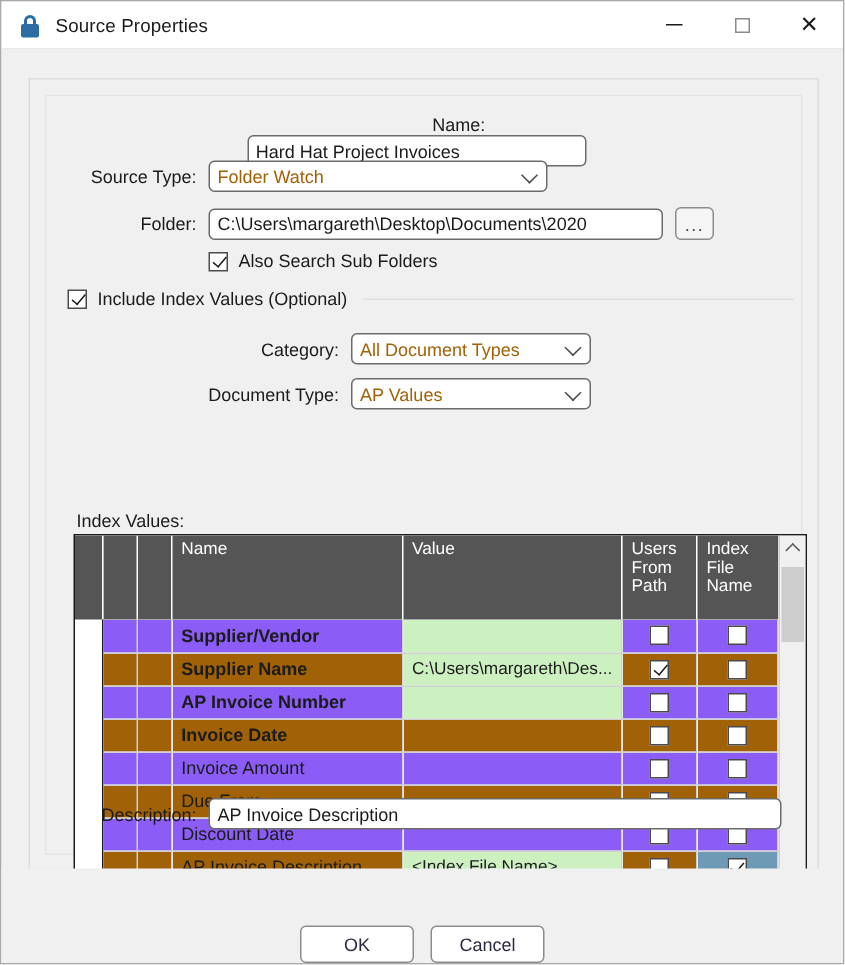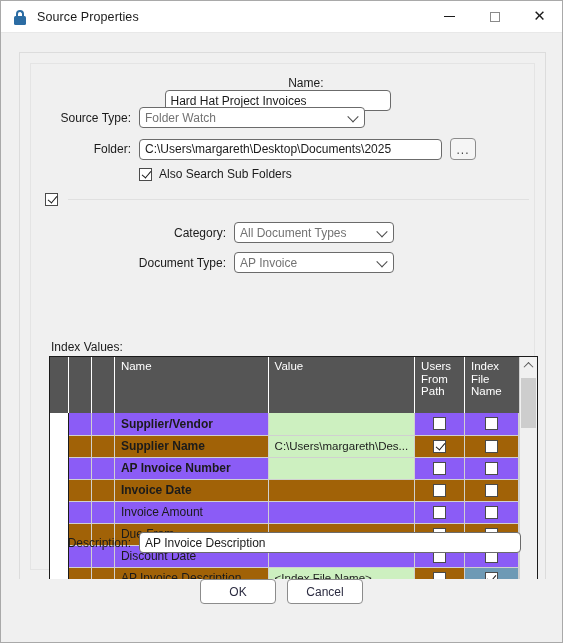--- a/index.html
+++ b/index.html
@@ -107,21 +107,21 @@
     padding: 0 5px;
     display: flex; align-items: center;
     height: 21px;
     white-space: nowrap; overflow: hidden;
   }
   .combo {
     box-sizing: border-box;
     border: 1px solid #6b6b6b;
     border-radius: 4px;
     background: #ffffff;
-    font-size: 12px; color: #737373;
+    font-size: 12px; color: #a16207;
     height: 21px;
     display: flex; align-items: center;
     padding: 0 5px;
     position: relative;
     white-space: nowrap; overflow: hidden; text-align: right;
   }
   .combo .chev {
     position: absolute; right: 7px; top: 50%;
     transform: translateY(-60%);
     width: 7px; height: 7px;
@@ -289,21 +289,21 @@
   }
 
   
   .desc-row { position: absolute; left: 14px; top: 468px; display: flex; align-items: center; }
 
   
   .footer {
     position: absolute;
     left: 0; right: 0; bottom: 0;
     height: 63px;
-    display: flex; align-items: flex-start; justify-content: center;
+    display: flex; align-items: flex-end; justify-content: center;
     gap: 11px;
     background: #f0f0f0;
   }
   .btn {
     width: 76px; height: 25px;
     box-sizing: border-box;
     border: 1px solid #8c8c8c;
     border-radius: 4px;
     background: #ffffff;
     font-size: 12px; color: #2b2b40;
@@ -347,48 +347,49 @@
         <div class="row" style="left:0px; top:43px; width:485px;">
           <div class="lbl" style="width:100px;">Source Type:</div>
           <div class="combo" style="width:226px; margin-left:8px;">
             <span>Folder Watch</span>
             <span class="chev"></span>
           </div>
         </div>
 
         <div class="row" style="left:0px; top:74px; width:485px;">
           <div class="lbl" style="width:100px;">Folder:</div>
-          <div class="tbox" style="width:303px; margin-left:8px;">C:\Users\margareth\Desktop\Documents\2025</div>
+          <div class="tbox" style="width:303px; margin-left:8px;">C:\Users\margareth\Desktop\Documents\2020</div>
           <div class="ellipsis-btn" style="margin-left:8px;">...</div>
         </div>
 
         <div class="row" style="left:108px; top:103px;">
           <div class="cbx checked"></div>
           <div class="cbx-label">Also Search Sub Folders</div>
         </div>
 
         <div class="groupbox" style="top:128px;">
           <div class="gb-caption">
             <div class="cbx checked"></div>
+            <div class="cbx-label">Include Index Values (Optional)</div>
             <div class="gb-rule"></div>
           </div>
         </div>
 
         <div class="row" style="left:0px; top:158px; width:485px;">
           <div class="lbl" style="width:195px;">Category:</div>
           <div class="combo" style="width:160px; margin-left:8px;">
             <span>All Document Types</span>
             <span class="chev"></span>
           </div>
         </div>
 
         <div class="row" style="left:0px; top:188px; width:485px;">
           <div class="lbl" style="width:195px;">Document Type:</div>
           <div class="combo" style="width:160px; margin-left:8px;">
-            <span>AP Invoice</span>
+            <span>AP Values</span>
             <span class="chev"></span>
           </div>
         </div>
 
         <div class="grid-label">Index Values:</div>
 
         <div class="grid-wrap">
           <div class="grid-main">
             <table class="grid">
               <colgroup>

